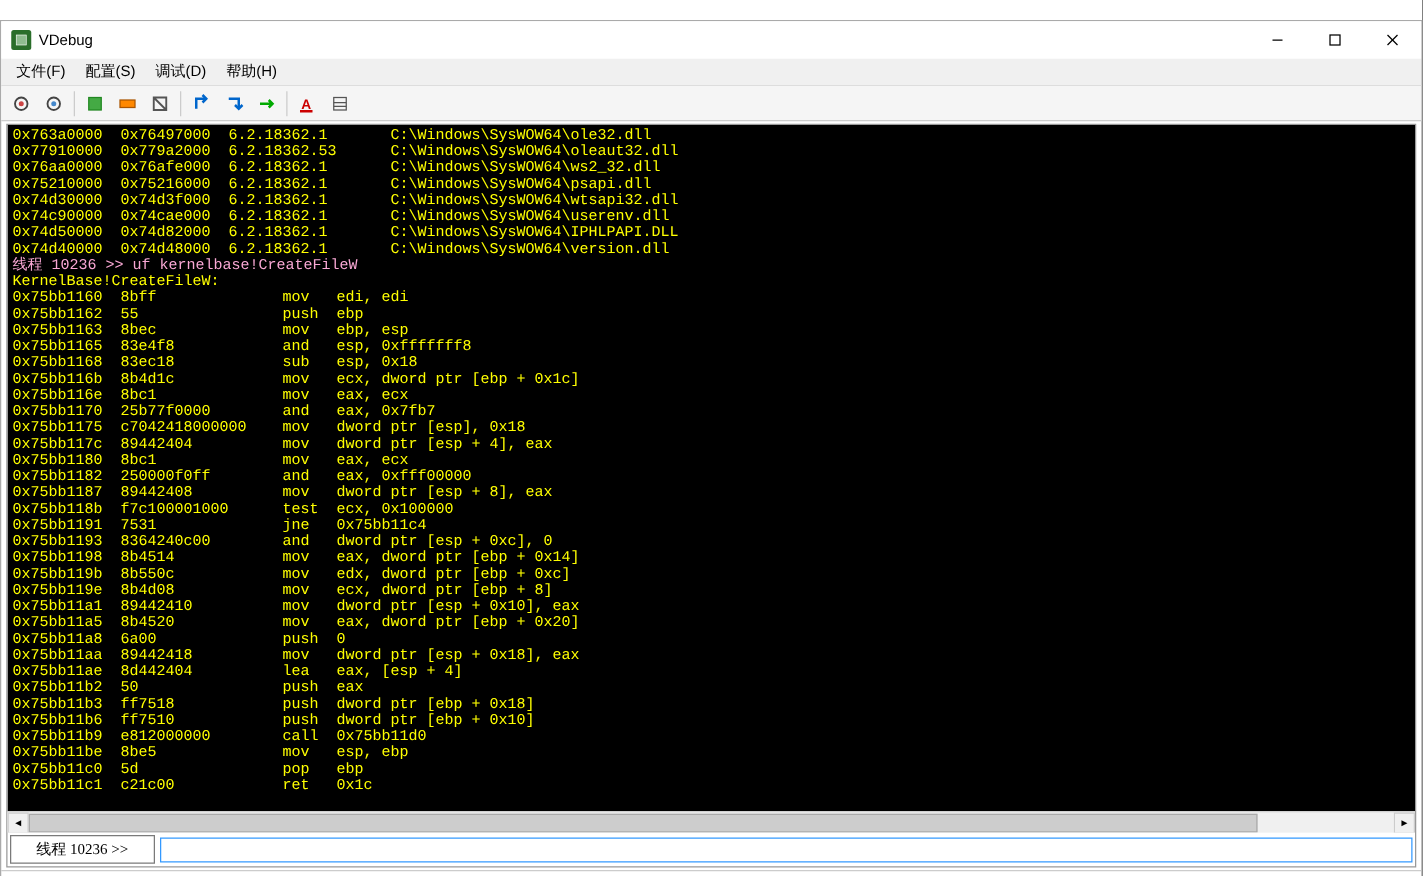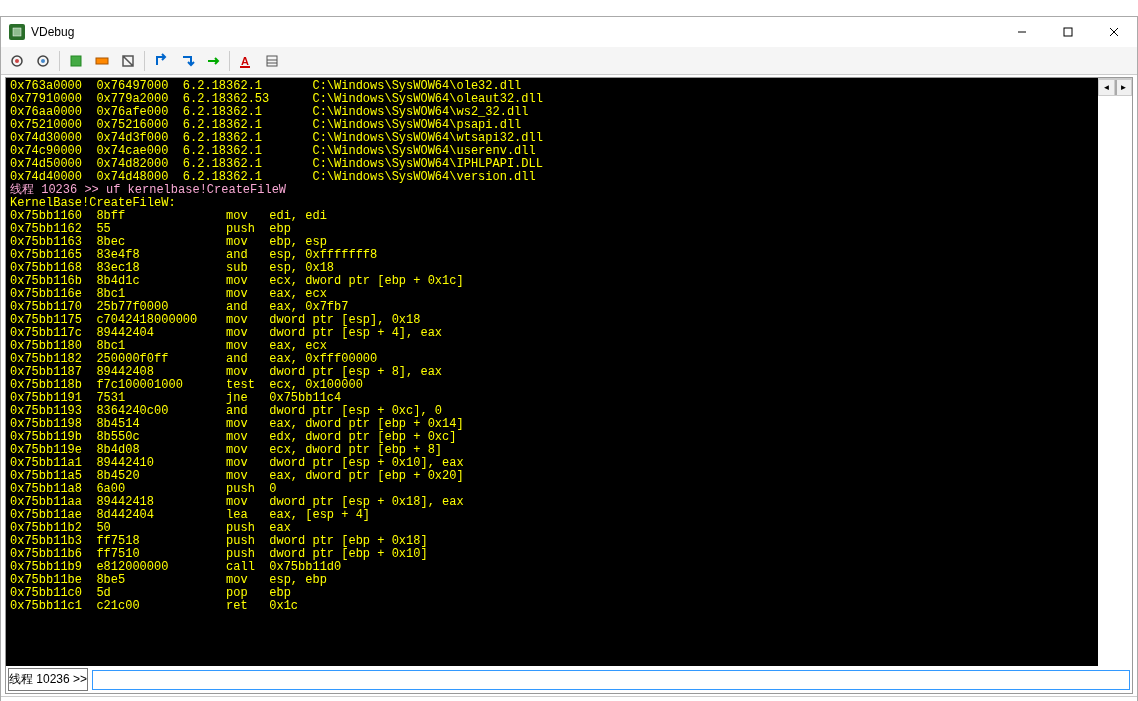--- a/index.html
+++ b/index.html
@@ -10,29 +10,29 @@
 .titlebar .icon svg { width: 10px; height: 10px; }
 .titlebar .title { flex: 1; font-size: 12px; }
 .winbtns { display: flex; }
 .winbtn { width: 46px; height: 30px; display: flex; align-items: center; justify-content: center; cursor: pointer; }
 .menubar { height: 22px; display: flex; align-items: center; padding: 0 4px; border-bottom: 1px solid #ddd; background: #f0f0f0; }
 .menuitem { padding: 2px 8px; cursor: pointer; font-size: 12px; }
 .toolbar { height: 28px; display: flex; align-items: center; padding: 2px 4px; gap: 2px; border-bottom: 1px solid #ccc; background: #f5f5f5; }
 .tbtn { width: 24px; height: 24px; display: flex; align-items: center; justify-content: center; cursor: pointer; border: 1px solid transparent; }
 .tsep { width: 1px; height: 20px; background: #ccc; margin: 0 2px; }
 .main { flex: 1; display: flex; flex-direction: column; border: 1px solid #999; margin: 2px 4px; min-height: 0; }
-.console-wrap { flex: 1; display: flex; flex-direction: row; min-height: 0; overflow: hidden; }
+.console-wrap { flex: 1; display: flex; flex-direction: column; min-height: 0; overflow: hidden; }
 .console { flex: 1; background: #000; color: #ffff00; font-family: "Consolas", "Courier New", monospace; font-size: 12px; line-height: 13px; padding: 2px 4px; overflow: hidden; white-space: pre; }
 .console .cyan { color: #f9a8d4; }
 .scrollbar-h { height: 17px; background: #f0f0f0; display: flex; align-items: center; border-top: 1px solid #ccc; }
 .sb-btn { width: 17px; height: 17px; background: #f0f0f0; border: 1px solid #ccc; display: flex; align-items: center; justify-content: center; font-size: 8px; cursor: pointer; }
 .sb-track { flex: 1; height: 17px; background: #f0f0f0; position: relative; }
 .sb-thumb { position: absolute; left: 0; width: 90%; height: 15px; top: 1px; background: #cdcdcd; border: 1px solid #aaa; }
 .input-row { display: flex; align-items: center; padding: 2px; gap: 4px; }
-.prompt { border: 1px solid #7a7a7a; padding: 2px 0; font-family: Liberation Sans, sans-serif; font-size: 12px; background: #fff; }
+.prompt { border: 1px solid #7a7a7a; padding: 2px 20px; font-family: Liberation Serif, serif; font-size: 12px; background: #fff; }
 .cmd-input { flex: 1; border: 1px solid #3399ff; padding: 2px 4px; font-family: Consolas, monospace; font-size: 12px; outline: none; height: 20px; }
 .bottom { height: 20px; border-top: 1px solid #ccc; }
 </style>
 </head>
 <body>
 
 <div class="window">
 
   <div class="titlebar">
     <div class="icon">
@@ -54,20 +54,26 @@
         </div>
       <div class="winbtn close">
           <svg width="10" height="10">
             <line x1="1" y1="1" x2="9" y2="9" stroke="#000" stroke-width="1"></line>
             <line x1="9" y1="1" x2="1" y2="9" stroke="#000" stroke-width="1"></line>
           </svg>
         </div>
     </div>
   </div>
 
+  <div class="menubar">
+    <div class="menuitem">文件(F)</div>
+    <div class="menuitem">配置(S)</div>
+    <div class="menuitem">调试(D)</div>
+    <div class="menuitem">帮助(H)</div>
+  </div>
 
   <div class="toolbar">
     <div class="tbtn">
         <svg width="16" height="16">
           <circle cx="8" cy="8" r="5" fill="none" stroke="#444" stroke-width="1.5"></circle>
           <circle cx="8" cy="8" r="2" fill="#c44"></circle>
         </svg>
       </div>
     <div class="tbtn">
         <svg width="16" height="16">

